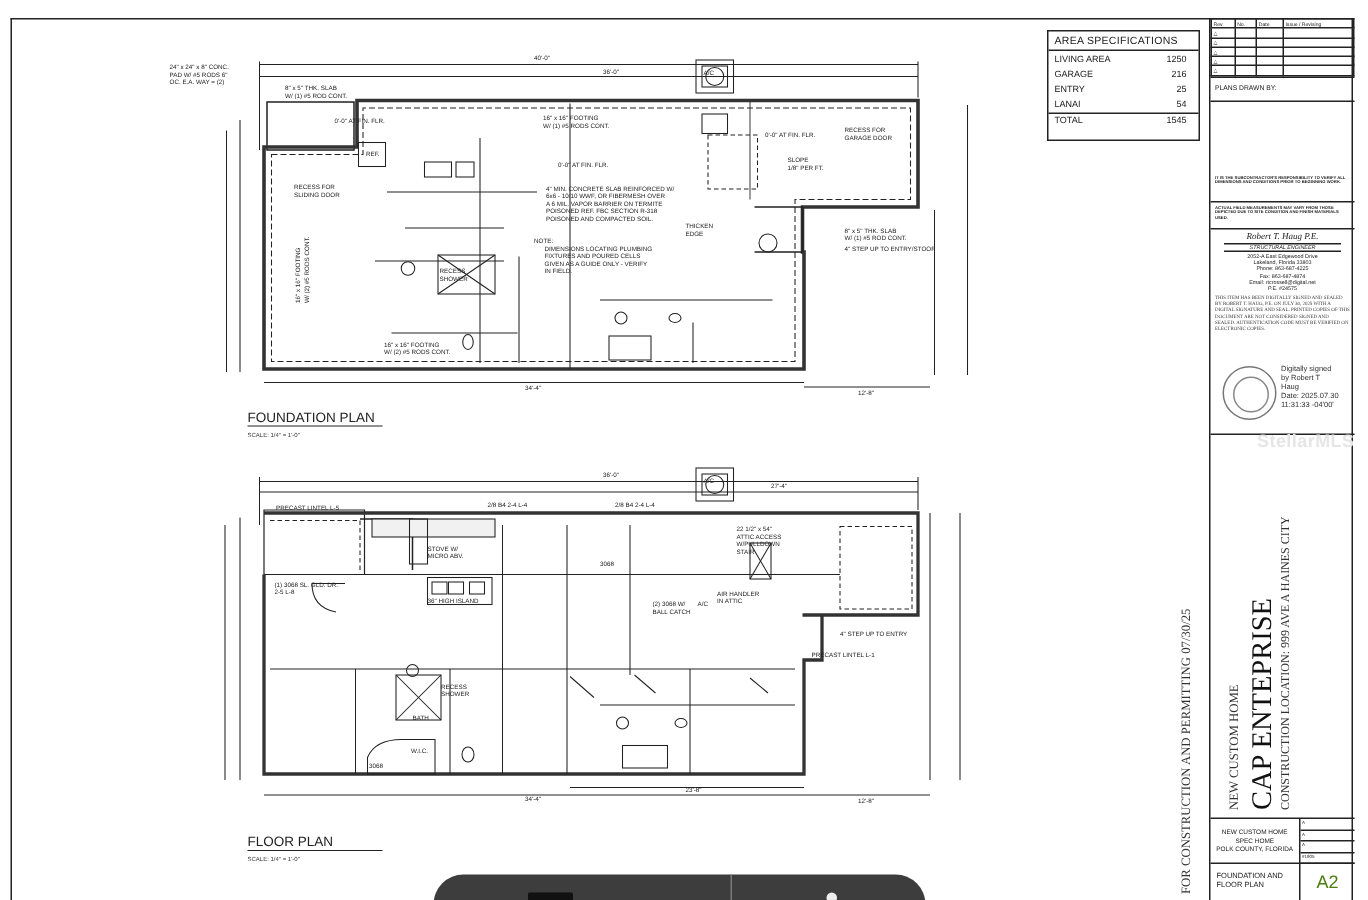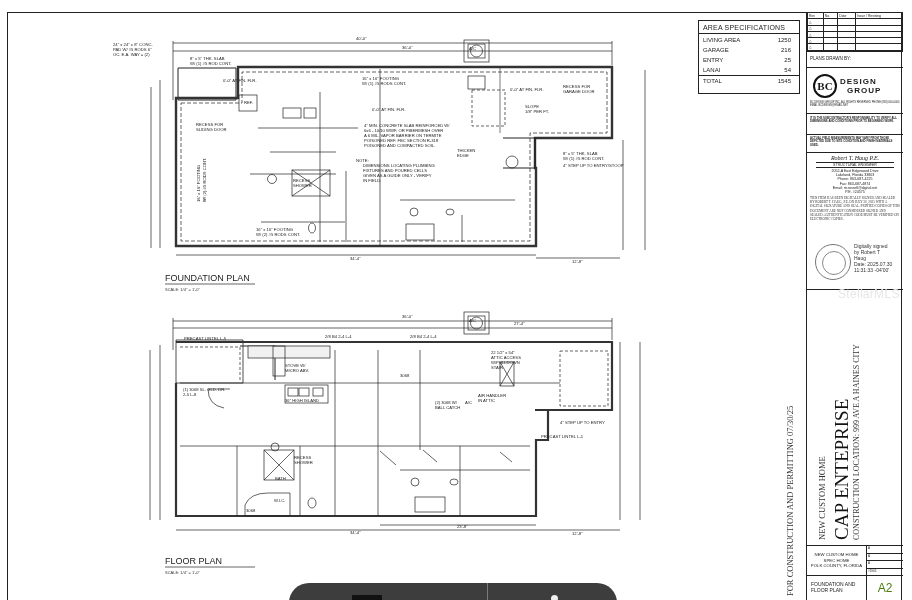--- a/index.html
+++ b/index.html
@@ -33,21 +33,21 @@
   .tb-note2 { position: absolute; top: 123px; left: 0; width: 96px; height: 18px; border-bottom: 1.5px solid #222; font-size: 2.8px; padding: 2px 3px; line-height: 3.4px; font-weight: bold; }
   .tb-engineer { position: absolute; top: 141px; left: 0; width: 96px; height: 87px; font-size: 3.4px; padding: 2px 3px; }
   .eng-name { font-family: "Liberation Serif", serif; font-style: italic; font-size: 6px; text-align: center; }
   .eng-sub { font-style: italic; text-align: center; font-size: 3.6px; border-top: 0.6px solid #222; border-bottom: 0.6px solid #222; margin: 1px 6px; }
   .eng-addr { text-align: center; line-height: 4.2px; font-size: 3.6px; }
   .eng-stmt { font-family: "Liberation Serif", serif; font-size: 3.3px; line-height: 4.1px; margin-top: 2px; color: #333; }
   .tb-seal { position: absolute; top: 228px; left: 0; width: 96px; height: 50px; border-bottom: 1.5px solid #222; }
   .seal { position: absolute; left: 8px; top: 4px; width: 36px; height: 36px; border: 1px solid #777; border-radius: 50%; }
   .seal::after { content: ""; position: absolute; left: 6px; top: 6px; width: 22px; height: 22px; border: 0.6px solid #888; border-radius: 50%; }
   .seal-text { position: absolute; left: 47px; top: 3px; font-size: 5px; line-height: 6px; color: #333; }
-  .watermark { position: absolute; left: 838px; top: 287px; font-size: 12px; font-weight: normal; color: #e6e6e6; letter-spacing: 0.3px; }
+  .watermark { position: absolute; left: 838px; top: 287px; font-size: 12px; font-weight: bold; color: #e6e6e6; letter-spacing: 0.3px; }
   .tb-project { position: absolute; top: 278px; left: 0; width: 96px; height: 256px; border-bottom: 1.5px solid #222; }
   .vert { position: absolute; transform-origin: left top; transform: rotate(-90deg); white-space: nowrap; font-family: "Liberation Serif", serif; color: #333; }
   .v-nch { left: 10px; top: 250px; font-size: 8.5px; }
   .v-cap { left: 24px; top: 250px; font-size: 19px; color: #111; }
   .v-loc { left: 45px; top: 250px; font-size: 8px; }
   .v-permit { position: absolute; left: 785px; top: 596px; font-size: 8.5px; }
   .tb-spec { position: absolute; top: 534px; left: 0; width: 60px; height: 30px; border-right: 1px solid #222; border-bottom: 1px solid #222; font-size: 4.3px; text-align: center; padding-top: 6px; line-height: 5.5px; }
   .tb-spec-r { position: absolute; top: 534px; left: 60px; width: 36px; height: 30px; border-bottom: 1px solid #222; }
   .tb-spec-r div { height: 7.5px; border-bottom: 0.6px solid #222; font-size: 3px; padding-left: 1px; }
   .tb-sheetname { position: absolute; top: 564px; left: 0; width: 60px; height: 24px; border-right: 1px solid #222; font-size: 5px; padding: 5px 4px; line-height: 6px; }
@@ -335,26 +335,20 @@
       <tr>
             <td>△</td>
             <td></td>
             <td></td>
             <td></td>
           </tr>
     </tbody>
       </table>
   </div>
   <div class="tb-drawn">PLANS DRAWN BY:</div>
-  <div class="tb-logo">
-    <div class="logo-circle">BC</div>
-    <div class="logo-word" style="top:9px">DESIGN</div>
-    <div class="logo-word" style="top:18px;left:40px">GROUP</div>
-    <div class="logo-sub">BC DESIGN GROUP INC. ALL RIGHTS RESERVED PHONE (863) 000-0000 EMAIL BCDESIGN@EMAIL.NET</div>
-  </div>
   <div class="tb-note1">IT IS THE SUBCONTRACTOR'S RESPONSIBILITY TO VERIFY ALL DIMENSIONS AND CONDITIONS PRIOR TO BEGINNING WORK.</div>
   <div class="tb-note2">ACTUAL FIELD MEASUREMENTS MAY VARY FROM THOSE DEPICTED DUE TO SITE CONDITION AND FINISH MATERIALS USED.</div>
   <div class="tb-engineer">
     <div class="eng-name">Robert T. Haug P.E.</div>
     <div class="eng-sub">STRUCTURAL ENGINEER</div>
     <div class="eng-addr">
       <div>2052-A East Edgewood Drive</div>
       <div>Lakeland, Florida 33803</div>
       <div>Phone: 863-687-4225</div>
       <div>Fax: 863-687-4874</div>

